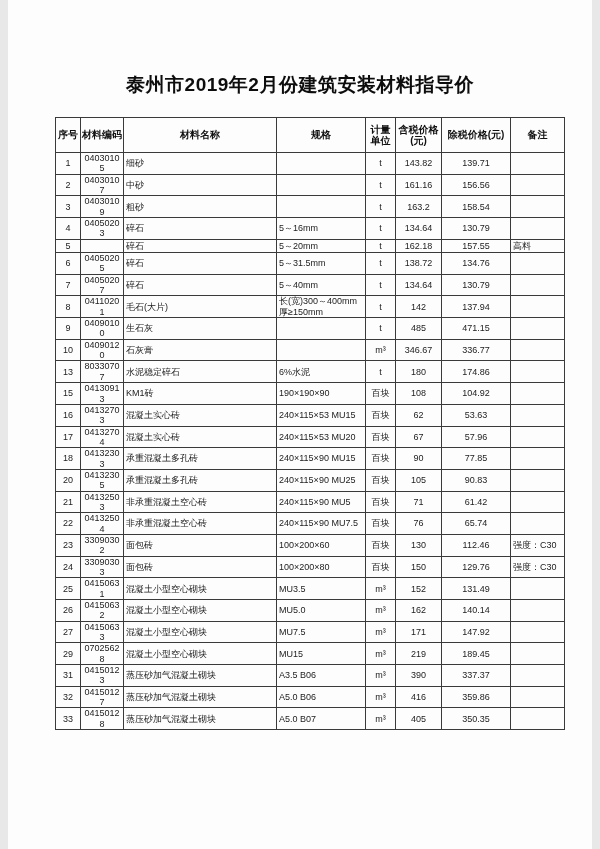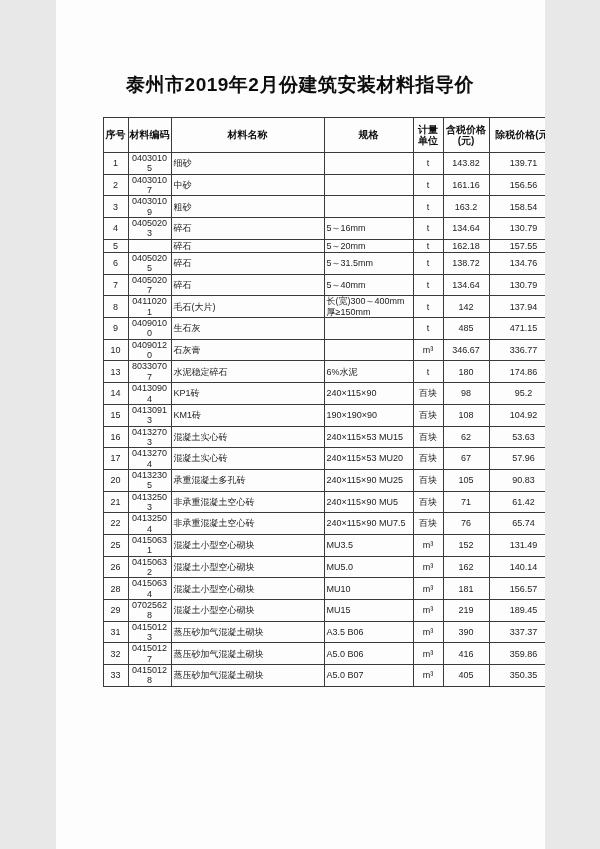--- a/index.html
+++ b/index.html
@@ -1,18 +1,18 @@
 <!DOCTYPE html>
 <html><head>
 <meta charset="utf-8">
 <style>
   html,body{margin:0;padding:0;background:#e8e8e8;}
   .sheet{
     position:relative;
-    width:489px;height:849px;
+    width:584px;height:849px;
     margin:0 auto;
     background:#fdfdfd;
     font-family:"Liberation Sans", sans-serif;
     color:#1c1c1c;
     overflow:hidden;
   }
   .doc-title{
     position:absolute;
     top:72px;left:0;right:0;
     text-align:center;
@@ -188,30 +188,20 @@
           <td class="c-center">13</td>
           <td class="c-center">80330707</td>
           <td class="c-left">水泥稳定碎石</td>
           <td class="c-left">6%水泥</td>
           <td class="c-center">t</td>
           <td class="c-center">180</td>
           <td class="c-center">174.86</td>
           <td class="c-left"></td>
         </tr>
         <tr>
-          <td class="c-center">14</td>
-          <td class="c-center">04130904</td>
-          <td class="c-left">KP1砖</td>
-          <td class="c-left">240×115×90</td>
-          <td class="c-center">百块</td>
-          <td class="c-center">98</td>
-          <td class="c-center">95.2</td>
-          <td class="c-left"></td>
-        </tr>
-        <tr>
           <td class="c-center">15</td>
           <td class="c-center">04130913</td>
           <td class="c-left">KM1砖</td>
           <td class="c-left">190×190×90</td>
           <td class="c-center">百块</td>
           <td class="c-center">108</td>
           <td class="c-center">104.92</td>
           <td class="c-left"></td>
         </tr>
         <tr>
@@ -228,20 +218,30 @@
           <td class="c-center">17</td>
           <td class="c-center">04132704</td>
           <td class="c-left">混凝土实心砖</td>
           <td class="c-left">240×115×53 MU20</td>
           <td class="c-center">百块</td>
           <td class="c-center">67</td>
           <td class="c-center">57.96</td>
           <td class="c-left"></td>
         </tr>
         <tr>
+          <td class="c-center">18</td>
+          <td class="c-center">04132303</td>
+          <td class="c-left">承重混凝土多孔砖</td>
+          <td class="c-left">240×115×90 MU15</td>
+          <td class="c-center">百块</td>
+          <td class="c-center">90</td>
+          <td class="c-center">77.85</td>
+          <td class="c-left"></td>
+        </tr>
+        <tr>
           <td class="c-center">20</td>
           <td class="c-center">04132305</td>
           <td class="c-left">承重混凝土多孔砖</td>
           <td class="c-left">240×115×90 MU25</td>
           <td class="c-center">百块</td>
           <td class="c-center">105</td>
           <td class="c-center">90.83</td>
           <td class="c-left"></td>
         </tr>
         <tr>
@@ -258,47 +258,67 @@
           <td class="c-center">22</td>
           <td class="c-center">04132504</td>
           <td class="c-left">非承重混凝土空心砖</td>
           <td class="c-left">240×115×90 MU7.5</td>
           <td class="c-center">百块</td>
           <td class="c-center">76</td>
           <td class="c-center">65.74</td>
           <td class="c-left"></td>
         </tr>
         <tr>
+          <td class="c-center">23</td>
+          <td class="c-center">33090302</td>
+          <td class="c-left">面包砖</td>
+          <td class="c-left">100×200×60</td>
+          <td class="c-center">百块</td>
+          <td class="c-center">130</td>
+          <td class="c-center">112.46</td>
+          <td class="c-left">强度：C30</td>
+        </tr>
+        <tr>
+          <td class="c-center">24</td>
+          <td class="c-center">33090303</td>
+          <td class="c-left">面包砖</td>
+          <td class="c-left">100×200×80</td>
+          <td class="c-center">百块</td>
+          <td class="c-center">150</td>
+          <td class="c-center">129.76</td>
+          <td class="c-left">强度：C30</td>
+        </tr>
+        <tr>
           <td class="c-center">25</td>
           <td class="c-center">04150631</td>
           <td class="c-left">混凝土小型空心砌块</td>
           <td class="c-left">MU3.5</td>
           <td class="c-center">m³</td>
           <td class="c-center">152</td>
           <td class="c-center">131.49</td>
           <td class="c-left"></td>
         </tr>
         <tr>
           <td class="c-center">26</td>
           <td class="c-center">04150632</td>
           <td class="c-left">混凝土小型空心砌块</td>
           <td class="c-left">MU5.0</td>
           <td class="c-center">m³</td>
           <td class="c-center">162</td>
           <td class="c-center">140.14</td>
           <td class="c-left"></td>
         </tr>
         <tr>
-          <td class="c-center">28</td>
-          <td class="c-center">04150634</td>
+          <td class="c-center">27</td>
+          <td class="c-center">04150633</td>
           <td class="c-left">混凝土小型空心砌块</td>
-          <td class="c-left">MU10</td>
-          <td class="c-center">m³</td>
-          <td class="c-center">181</td>
-          <td class="c-center">156.57</td>
+          <td class="c-left">MU7.5</td>
+          <td class="c-center">m³</td>
+          <td class="c-center">171</td>
+          <td class="c-center">147.92</td>
           <td class="c-left"></td>
         </tr>
         <tr>
           <td class="c-center">29</td>
           <td class="c-center">07025628</td>
           <td class="c-left">混凝土小型空心砌块</td>
           <td class="c-left">MU15</td>
           <td class="c-center">m³</td>
           <td class="c-center">219</td>
           <td class="c-center">189.45</td>

